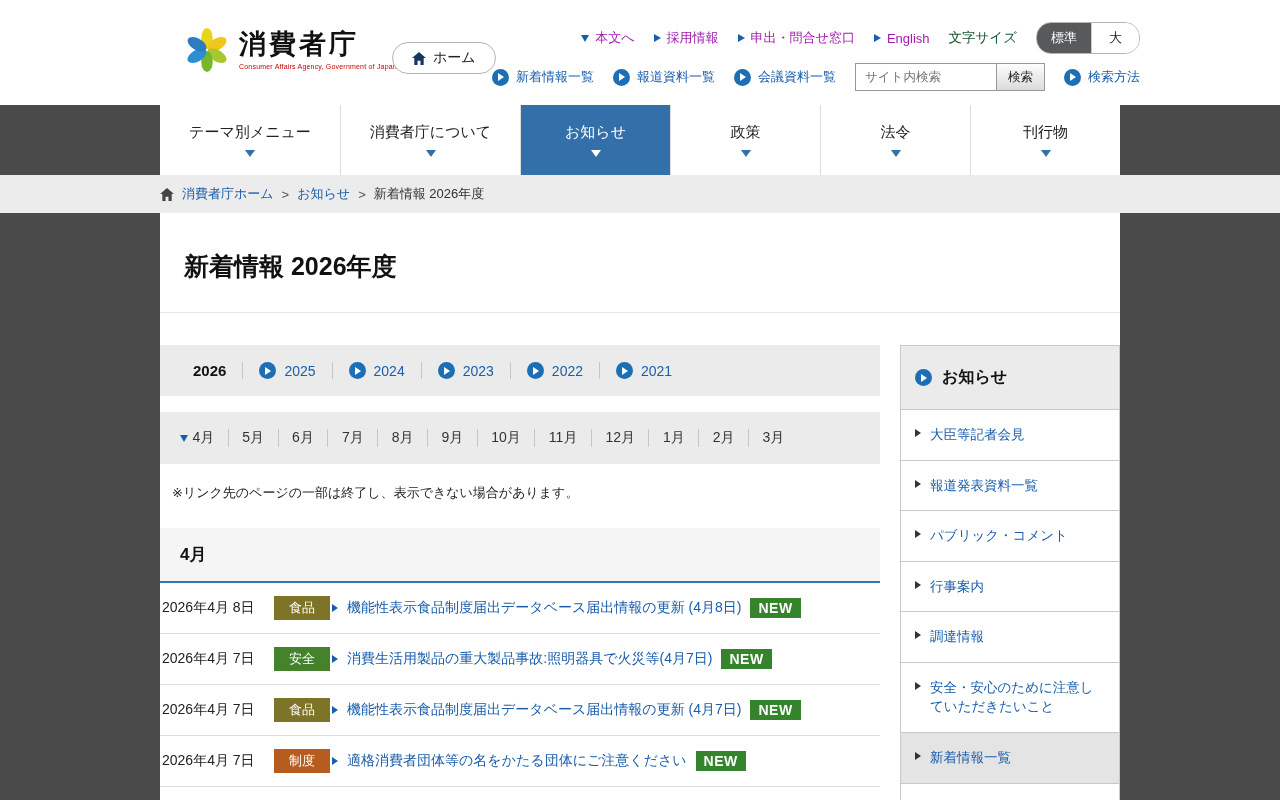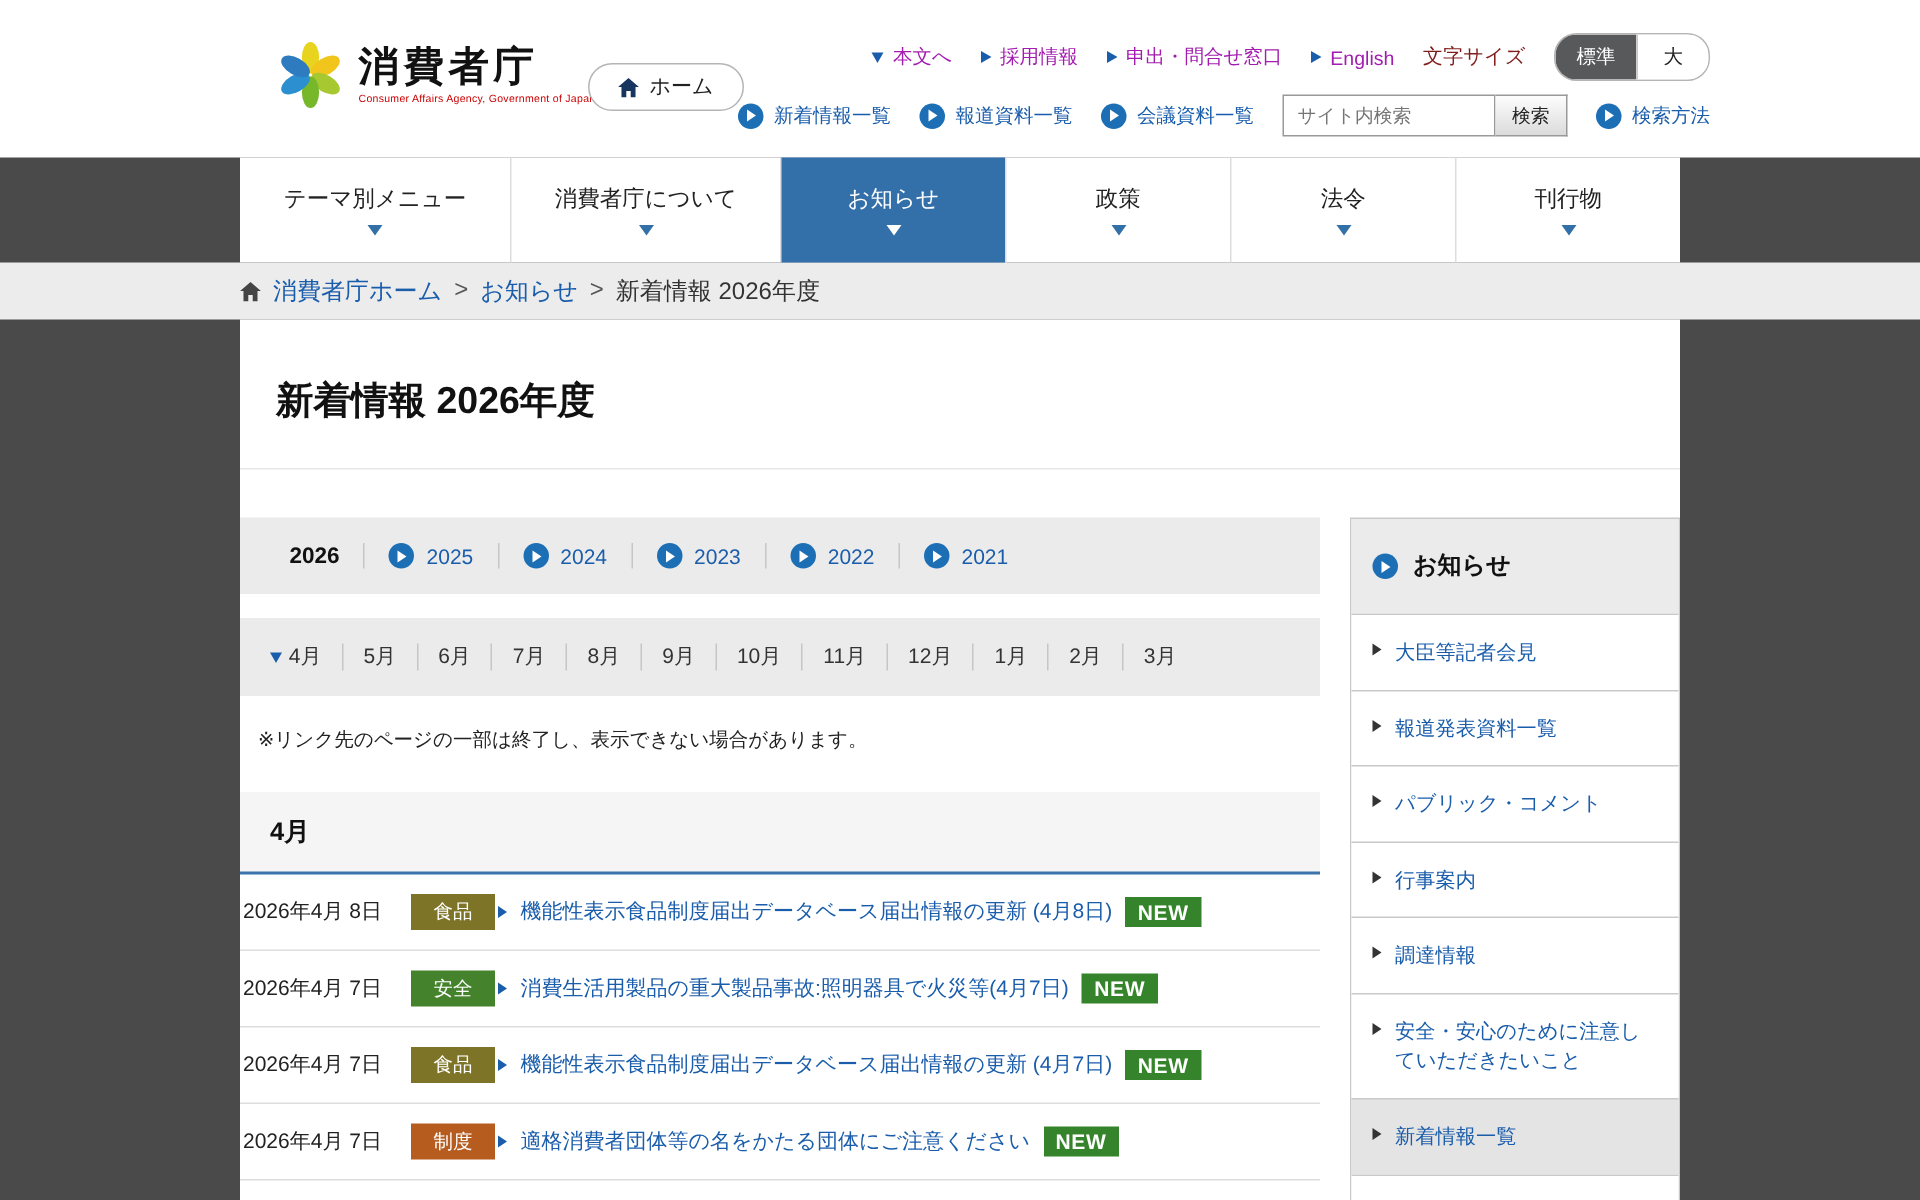--- a/index.html
+++ b/index.html
@@ -13,21 +13,21 @@
   .header-inner{width:960px;margin:0 auto;position:relative;height:100%;}
   .logo{position:absolute;left:4px;top:27px;display:flex;align-items:center;gap:9px;}
   .logo-text{display:flex;flex-direction:column;}
   .logo-name{font-size:27px;font-weight:bold;color:#111;letter-spacing:3px;line-height:1.1;}
   .logo-sub{font-size:7px;color:#c00;margin-top:3px;letter-spacing:.2px;}
   .home-btn{position:absolute;left:212px;top:42px;display:inline-flex;align-items:center;gap:7px;border:1px solid #b5b5b5;border-radius:16px;padding:6px 19px;font-size:14px;color:#222;background:#fff;}
   .util-row{position:absolute;right:0;top:22px;display:flex;align-items:center;gap:19px;font-size:13px;}
   .util-link{color:#a21caf;display:inline-flex;align-items:center;gap:6px;}
   .tri-down{width:0;height:0;border-top:7px solid #1a5dab;border-left:4.5px solid transparent;border-right:4.5px solid transparent;display:inline-block;}
   .tri-right{width:0;height:0;border-left:7px solid #1a5dab;border-top:4.5px solid transparent;border-bottom:4.5px solid transparent;display:inline-block;}
-  .fs-label{color:#7f1d1d;font-size:13.5px;}
+  .fs-label{color:#14532d;font-size:13.5px;}
   .fs-toggle{display:inline-flex;border-radius:15px;overflow:hidden;border:1px solid #b5b5b5;}
   .fs-std{background:#58595b;color:#fff;border:none;padding:6px 14px;font-size:13px;}
   .fs-large{background:#fff;color:#222;border:none;border-left:1px solid #c9c9c9;padding:6px 17px;font-size:13px;}
   .quick-row{position:absolute;right:0;top:63px;display:flex;align-items:center;gap:19px;font-size:13px;}
   .quick-link{color:#1a5dab;display:inline-flex;align-items:center;gap:7px;}
   .circle-arrow{width:17px;height:17px;border-radius:50%;background:#1d6fb5;display:inline-flex;align-items:center;justify-content:center;flex:none;}
   .circle-arrow::after{content:"";display:block;width:0;height:0;border-left:6px solid #fff;border-top:4px solid transparent;border-bottom:4px solid transparent;margin-left:1px;}
   .search-box{display:inline-flex;align-items:stretch;}
   .search-input{width:142px;height:28px;border:1px solid #999;padding:0 9px;font-size:12.5px;font-family:inherit;}
   .search-btn{height:28px;width:48px;border:1px solid #999;border-left:none;background:linear-gradient(#fdfdfd,#dbdbdb);font-size:12.5px;color:#222;}
@@ -37,21 +37,21 @@
   .nav-inner{width:960px;margin:0 auto;display:flex;height:70px;background:#fff;}
   .nav-item{width:150px;display:flex;flex-direction:column;align-items:center;justify-content:center;gap:8px;font-size:15px;color:#222;border-left:1px solid #ddd;}
   .nav-item.wide{width:180px;}
   .nav-item:first-child{border-left:none;}
   .caret{width:0;height:0;border-top:7px solid #3470a8;border-left:5px solid transparent;border-right:5px solid transparent;display:inline-block;}
   .nav-item.active{background:#336fa9;color:#fff;}
   .nav-item.active .caret{border-top-color:#fff;}
 
   
   .crumb-band{background:#ececec;height:38px;}
-  .crumb{width:960px;margin:0 auto;display:flex;align-items:center;height:100%;font-size:16px;gap:8px;color:#333;}
+  .crumb{width:960px;margin:0 auto;display:flex;align-items:center;height:100%;font-size:13px;gap:8px;color:#333;}
   .crumb a{color:#1a5dab;}
   .crumb .sep{color:#555;}
 
   
   .main-wrap{width:960px;margin:0 auto;background:#fff;min-height:587px;}
   .title-sec{padding:37px 24px 29px;border-bottom:1px solid #e8e8e8;}
   .page-title{font-size:25px;font-weight:bold;color:#111;}
   .content-cols{display:flex;gap:20px;padding-top:32px;}
   .content-main{width:720px;}
   .sidebar{width:220px;}

